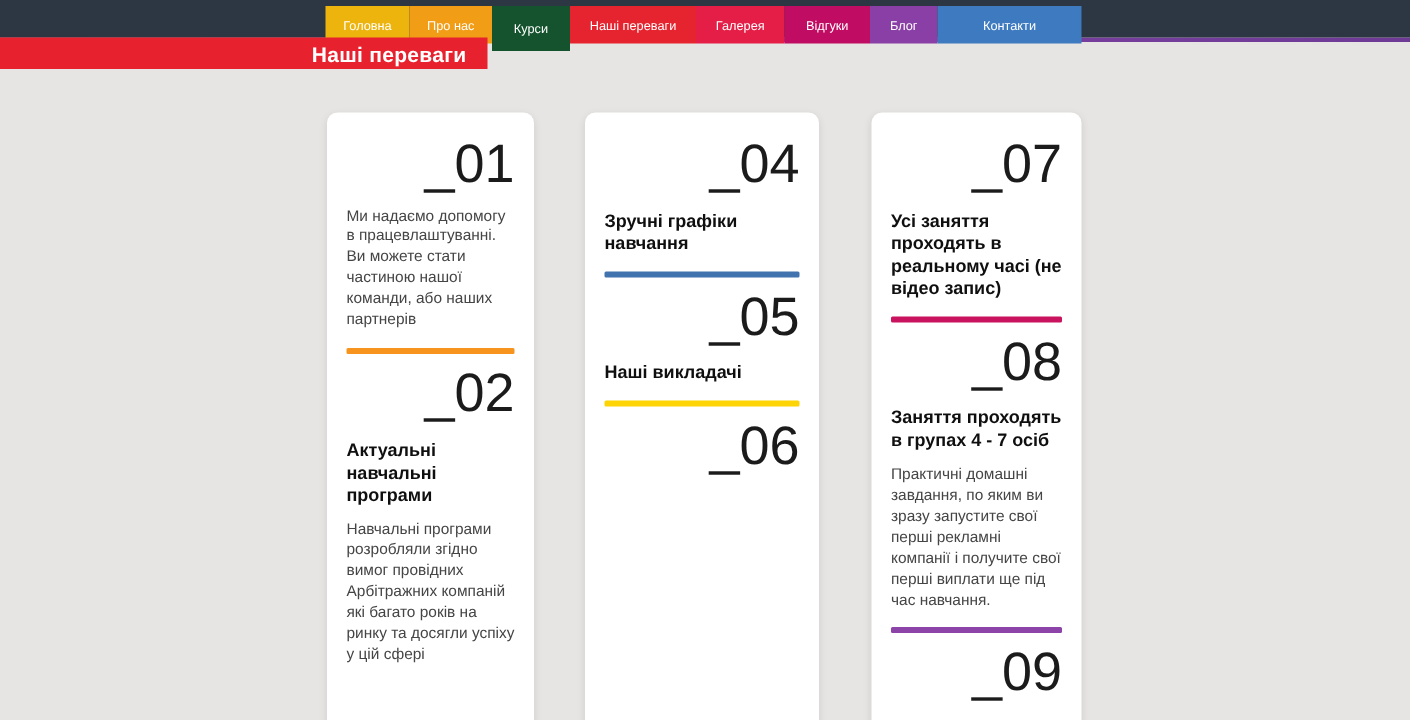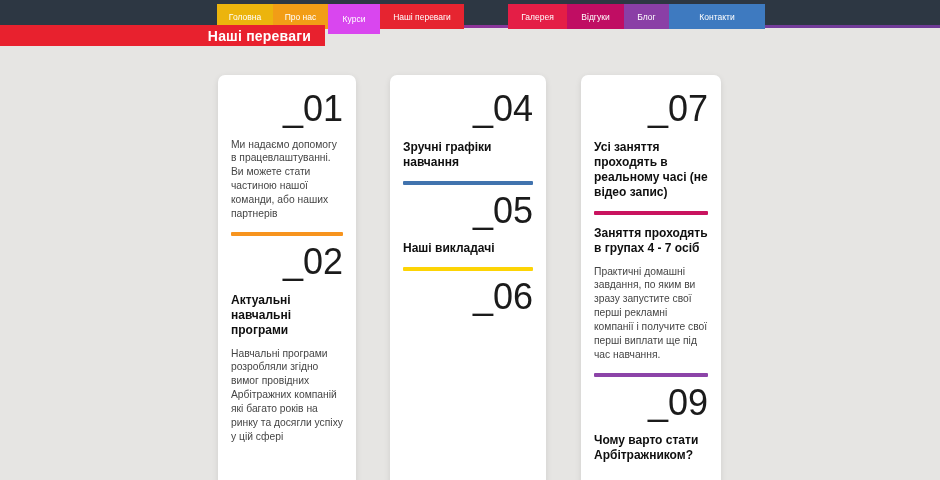--- a/index.html
+++ b/index.html
@@ -69,23 +69,23 @@
     margin-top:11px; height:4px; width:100%; border-radius:1px;
   }
 </style>
 </head>
 <body>
 
 <div class="navbar">
   <div class="nav-tabs">
       <div class="nav-tab" style="background: rgb(236, 180, 13); width: 56px;">Головна</div>
       <div class="nav-tab" style="background: rgb(242, 157, 22); width: 55px;">Про нас</div>
-      <div class="nav-tab active" style="background: #d946ef; width: 52px;">Курси</div>
+      <div class="nav-tab active" style="background: #14532d; width: 52px;">Курси</div>
       <div class="nav-tab" style="background: rgb(230, 36, 48); width: 84px;">Наші переваги</div>
-      <div class="nav-tab" style="background: rgb(228, 30, 70); width: 59px; margin-left: 44px;">Галерея</div>
+      <div class="nav-tab" style="background: rgb(228, 30, 70); width: 59px;">Галерея</div>
       <div class="nav-tab" style="background: rgb(192, 13, 99); width: 57px;">Відгуки</div>
       <div class="nav-tab" style="background: rgb(138, 63, 166); width: 45px;">Блог</div>
       <div class="nav-tab" style="background: rgb(62, 122, 192); width: 96px;">Контакти</div>
     </div>
 </div>
 <div class="nav-stripe"></div>
 
 <div class="title-badge">
   <span>Наші переваги</span>
 </div>
@@ -104,18 +104,19 @@
     <div class="sec-divider" style="background: rgb(65, 115, 174);"></div>
     <div class="sec-number">_05</div>
     <div class="sec-heading">Наші викладачі</div>
     <div class="sec-divider" style="background: rgb(253, 212, 5);"></div>
     <div class="sec-number">_06</div>
   </div>
 <div class="card col3">
     <div class="sec-number">_07</div>
     <div class="sec-heading">Усі заняття проходять в реальному часі (не відео запис)</div>
     <div class="sec-divider" style="background: rgb(201, 19, 95);"></div>
+    <div class="sec-number">_08</div>
     <div class="sec-heading">Заняття проходять в групах 4 - 7 осіб</div>
     <p class="sec-para">Практичні домашні завдання, по яким ви зразу запустите свої перші рекламні компанії і получите свої перші виплати ще під час навчання.</p>
     <div class="sec-divider" style="background: rgb(140, 68, 168);"></div>
     <div class="sec-number">_09</div>
     <div class="sec-heading">Чому варто стати Арбітражником?</div>
   </div>
 
 </body></html>

